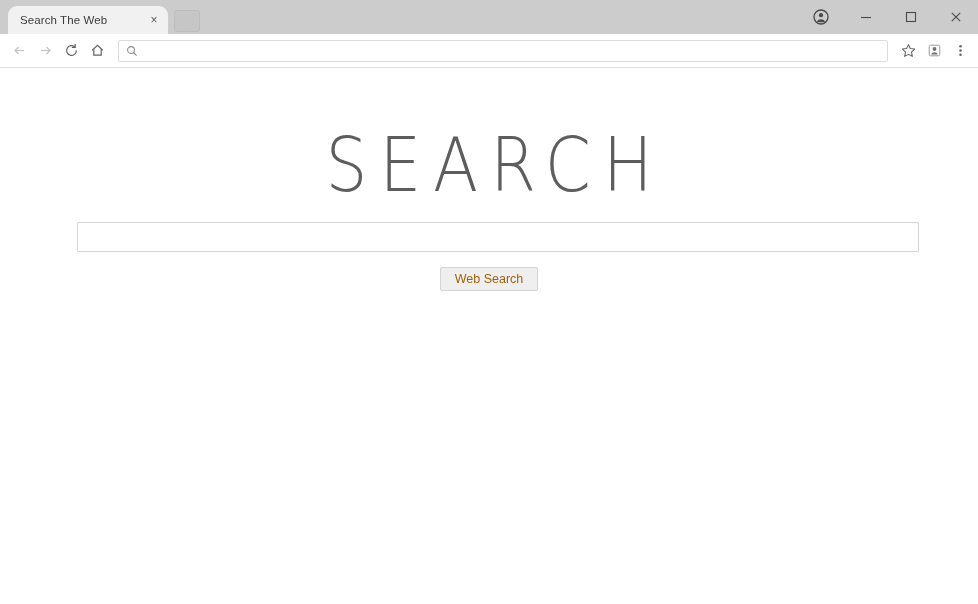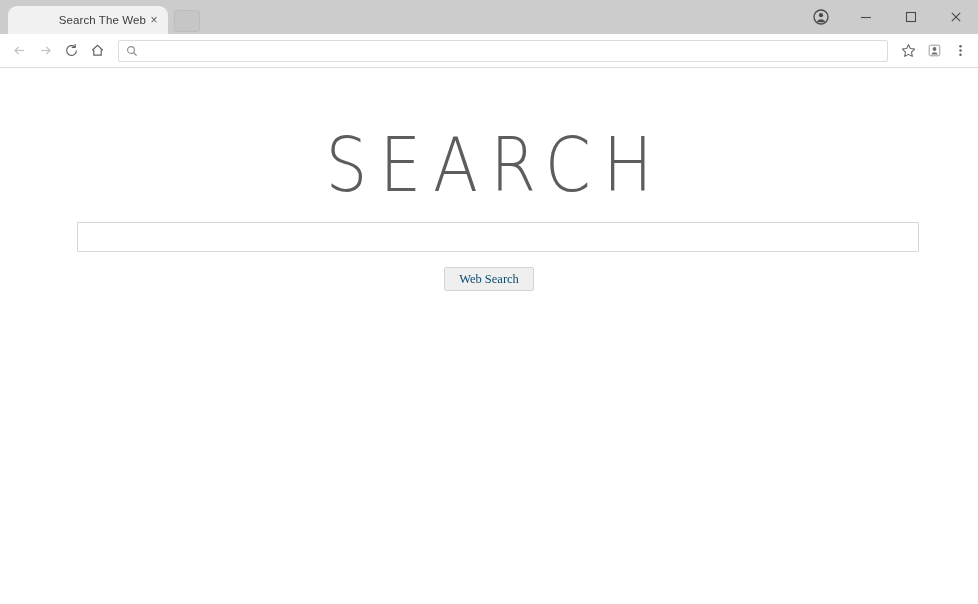--- a/index.html
+++ b/index.html
@@ -39,21 +39,20 @@
     margin-left: 8px;
     background: #f1f1f1;
     border-top-left-radius: 9px;
     border-top-right-radius: 9px;
     display: flex;
     align-items: center;
     padding: 0 6px 0 12px;
     box-sizing: border-box;
     position: relative;
     transform: skewX(0deg);
-    text-align: right;
   }
   .tab-title {
     flex: 1;
     font-size: 11.5px;
     color: #3c3c3c;
     white-space: nowrap;
     overflow: hidden;
     text-overflow: ellipsis;
     letter-spacing: 0.1px;
   }
@@ -215,23 +214,23 @@
     top: 199px;
     left: 0;
     right: 0;
     text-align: center;
   }
   .search-btn {
     background: #efefef;
     border: 1px solid #d4d4d4;
     border-radius: 2px;
     font-size: 12.5px;
-    color: #0c4a6e;
+    color: #a16207;
     padding: 4px 14px;
-    font-family: Liberation Serif, serif;
+    font-family: Liberation Sans, sans-serif;
     cursor: default;
     line-height: 14px;
   }
 </style>
 </head>
 <body>
 
 <div class="browser-window">
 
   <div class="tab-strip">

